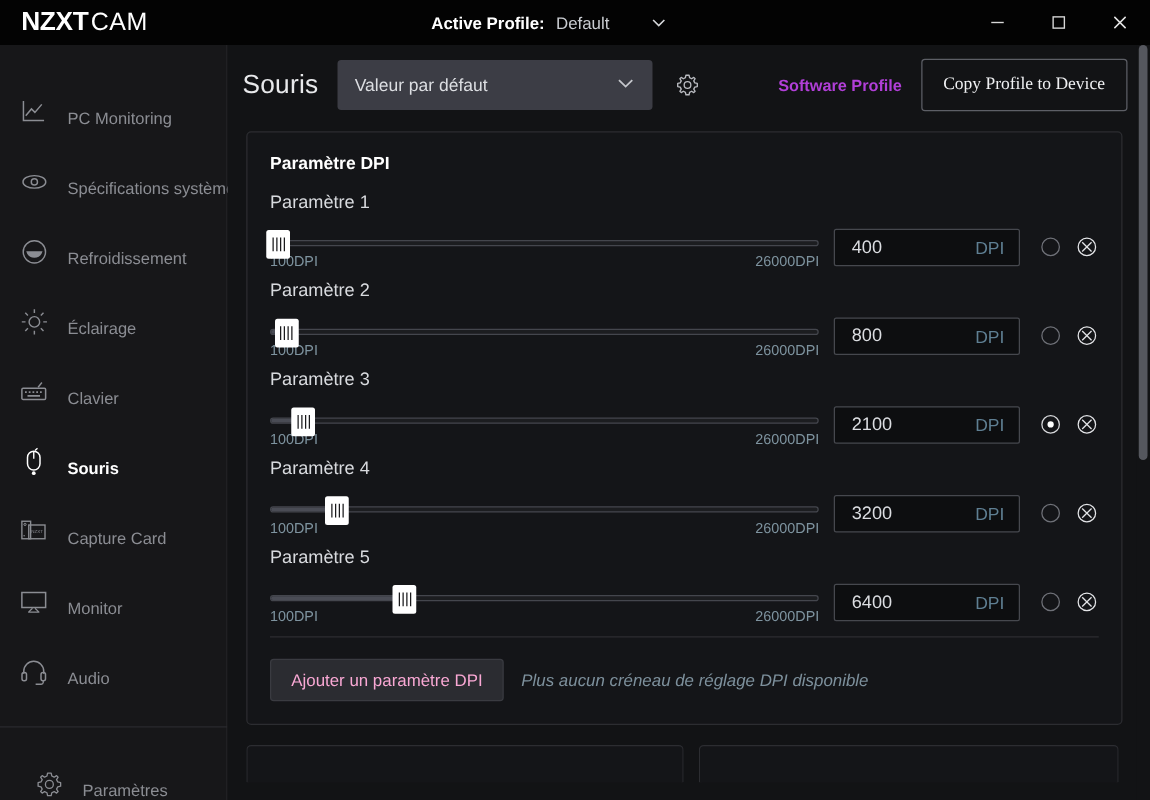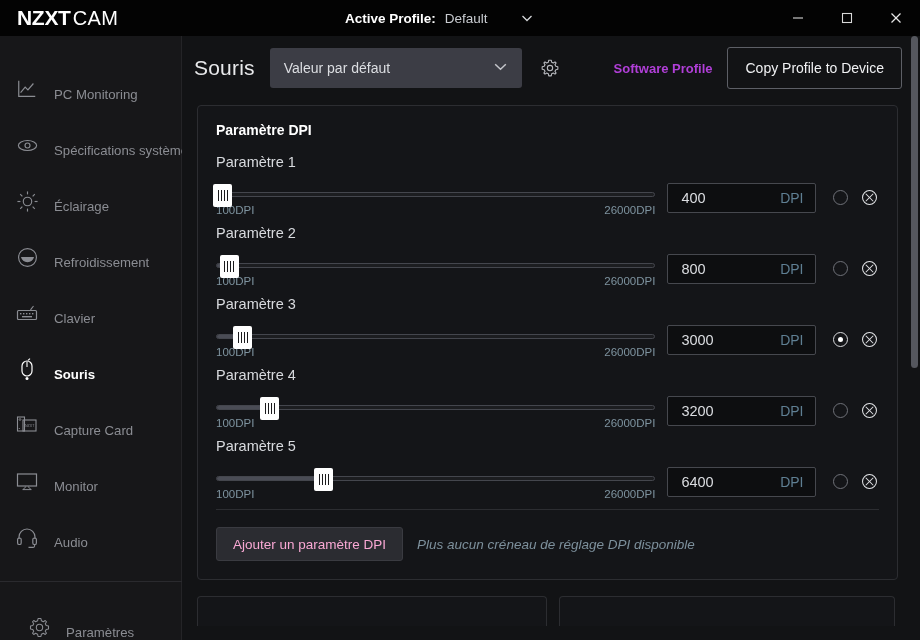--- a/index.html
+++ b/index.html
@@ -175,21 +175,21 @@
   .copy-btn {
     margin-left: 15px;
     margin-right: 18px;
     height: 42px;
     padding: 0 17px;
     border: 1px solid #5d5f66;
     border-radius: 3px;
     background: transparent;
     color: #f0f1f3;
     font-size: 14px;
-    font-family: Liberation Sans, sans-serif;
+    font-family: Liberation Serif, serif;
     cursor: pointer;
     display: flex; align-items: center;
   }
 
   
   .card {
     margin: 5px 22px 0 15px;
     border: 1px solid #2c2d31;
     border-radius: 4px;
     background: #141518;
@@ -420,20 +420,30 @@
       </div>
 
       <div class="navitem">
         <span class="nav-ico">
           <svg width="23" height="23" viewBox="0 0 24 24">
               <ellipse cx="12" cy="12" rx="9.5" ry="5.2" fill="none" stroke="#8b8d93" stroke-width="1.2"></ellipse>
               <circle cx="12" cy="12" r="2.6" fill="none" stroke="#8b8d93" stroke-width="1.2"></circle>
             </svg>
         </span>
         <span class="nav-label">Spécifications système</span>
+      </div>
+
+      <div class="navitem">
+        <span class="nav-ico">
+          <svg width="23" height="23" viewBox="0 0 24 24">
+              <circle cx="12" cy="12" r="9.3" fill="none" stroke="#8b8d93" stroke-width="1.2"></circle>
+              <path d="M5.2 11.5 A7 7 0 0 0 18.8 11.5 Z" fill="#8b8d93"></path>
+            </svg>
+        </span>
+        <span class="nav-label">Refroidissement</span>
       </div>
 
       <div class="navitem">
         <span class="nav-ico">
           <svg width="23" height="23" viewBox="0 0 24 24">
             <circle cx="12" cy="12" r="4.4" fill="none" stroke="#8b8d93" stroke-width="1.2"></circle>
             <g stroke="#8b8d93" stroke-width="1.2">
               <line x1="12" y1="1.5" x2="12" y2="4.6"></line>
                 <line x1="12" y1="19.4" x2="12" y2="22.5"></line>
               <line x1="1.5" y1="12" x2="4.6" y2="12"></line>
@@ -443,30 +453,20 @@
               <line x1="19.6" y1="4.4" x2="17.4" y2="6.6"></line>
                 <line x1="6.6" y1="17.4" x2="4.4" y2="19.6"></line>
             </g>
           </svg>
         </span>
         <span class="nav-label">Éclairage</span>
       </div>
 
       <div class="navitem">
         <span class="nav-ico">
-          <svg width="23" height="23" viewBox="0 0 24 24">
-              <circle cx="12" cy="12" r="9.3" fill="none" stroke="#8b8d93" stroke-width="1.2"></circle>
-              <path d="M5.2 11.5 A7 7 0 0 0 18.8 11.5 Z" fill="#8b8d93"></path>
-            </svg>
-        </span>
-        <span class="nav-label">Refroidissement</span>
-      </div>
-
-      <div class="navitem">
-        <span class="nav-ico">
           <svg width="24" height="24" viewBox="0 0 24 24">
             <rect x="2.5" y="9.5" width="19" height="9" rx="1" fill="none" stroke="#8b8d93" stroke-width="1.2"></rect>
             <g fill="#8b8d93">
                 <rect x="5" y="12" width="1.4" height="1.4"></rect>
                 <rect x="8" y="12" width="1.4" height="1.4"></rect>
                 <rect x="11" y="12" width="1.4" height="1.4"></rect>
                 <rect x="14" y="12" width="1.4" height="1.4"></rect>
                 <rect x="17" y="12" width="1.4" height="1.4"></rect>
                 <rect x="7" y="15" width="10" height="1.4"></rect>
               </g>
@@ -643,21 +643,21 @@
                     <i></i>
                     <i></i>
                   </div>
                 </div>
                 <div class="range-labels">
                   <span>100DPI</span>
                   <span>26000DPI</span>
                 </div>
               </div>
               <div class="dpi-field">
-                <span class="dpi-value">3000</span>
+                <span class="dpi-value">2100</span>
                 <span class="dpi-unit">DPI</span>
               </div>
               <div class="radio on"></div>
               <div class="delbtn">
                 <svg width="17" height="17" viewBox="0 0 20 20">
                   <circle cx="10" cy="10" r="8.2" fill="none" stroke="#e3e4e7" stroke-width="1.2"></circle>
                   <line x1="5.6" y1="5.6" x2="14.4" y2="14.4" stroke="#e3e4e7" stroke-width="1.2"></line>
                   <line x1="14.4" y1="5.6" x2="5.6" y2="14.4" stroke="#e3e4e7" stroke-width="1.2"></line>
                 </svg>
               </div>

